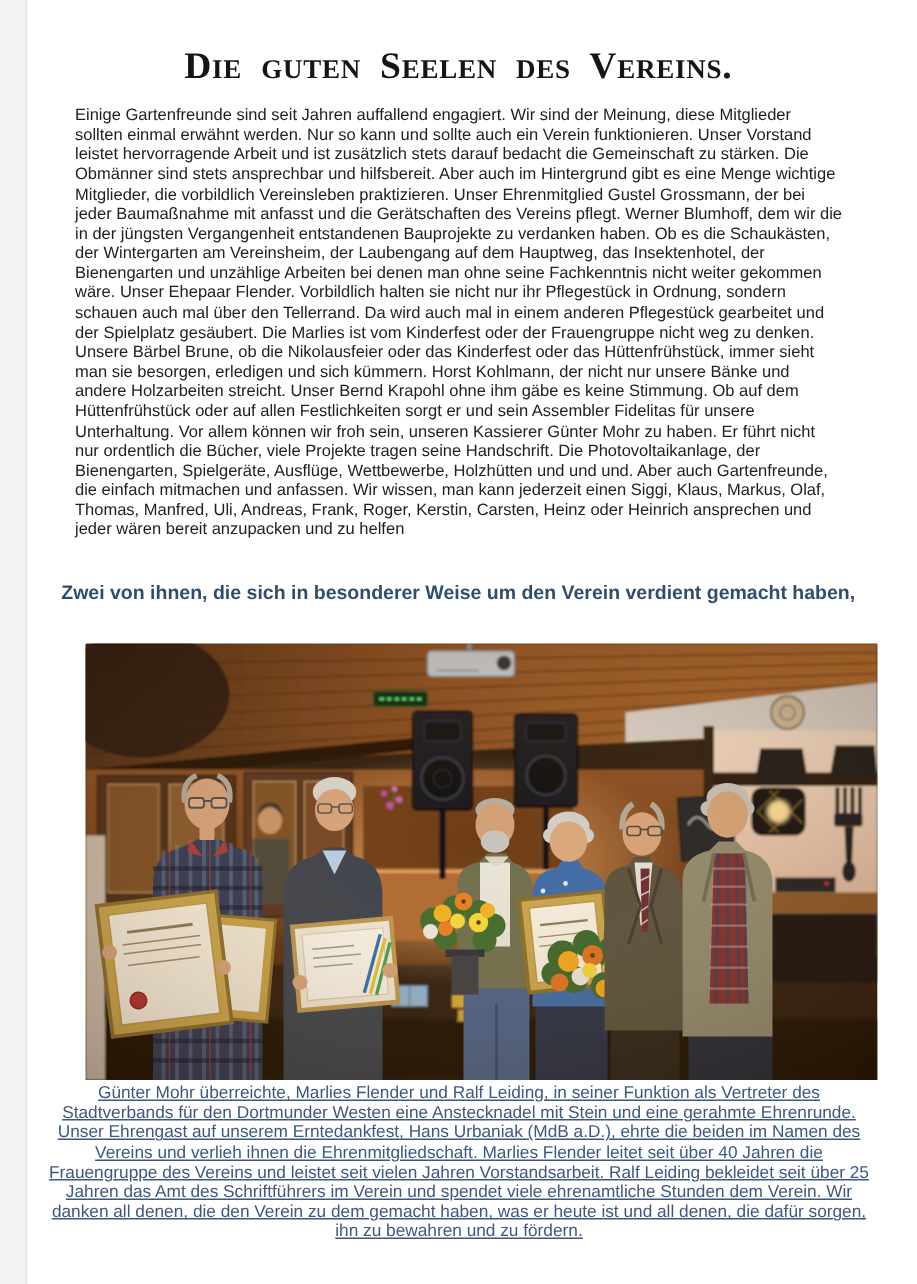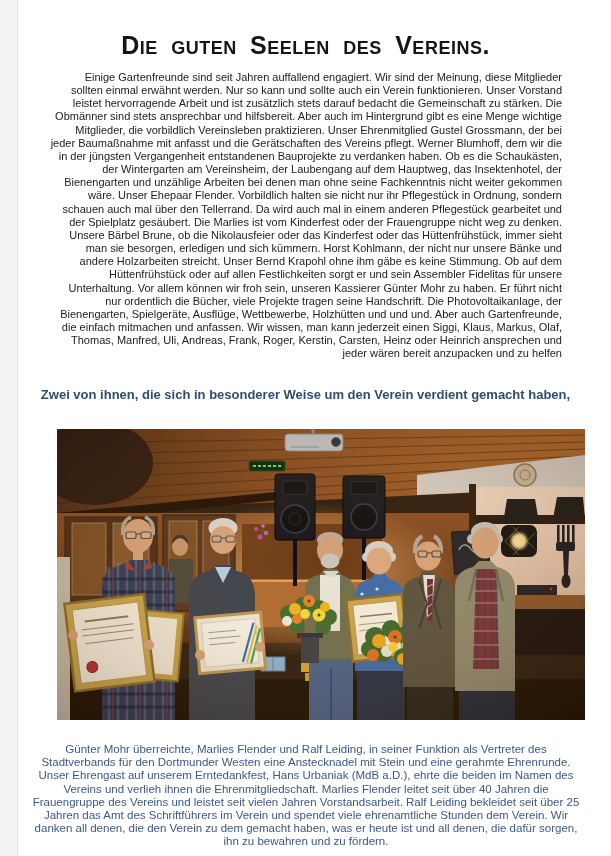--- a/index.html
+++ b/index.html
@@ -4,36 +4,36 @@
 <style>
   html,body{margin:0;padding:0;}
   body{
     width:611px;height:856px;background:#ffffff;position:relative;overflow:hidden;
     font-family:"Liberation Sans", sans-serif;
   }
   .scan-edge{position:absolute;left:0;top:0;width:17px;height:100%;
     background:#f3f3f5;border-right:1px solid #e2e2e6;}
   .page-title{
     position:absolute;top:14px;left:0;right:0;text-align:center;
-    font-family:Liberation Sans, sans-serif;font-weight:bold;font-size:25px;
+    font-family:Liberation Serif, serif;font-weight:bold;font-size:25px;
     font-variant:small-caps;letter-spacing:0.5px;word-spacing:6px;color:#151515;
   }
   .intro{
     position:absolute;top:71px;left:50px;width:512px;margin:0;
-    font-size:11px;line-height:13.15px;text-align:right;color:#212121;
+    font-size:11px;line-height:13.15px;text-align:left;color:#212121;
   }
   .honor-heading{
     position:absolute;top:368px;left:0;right:0;text-align:center;
     font-weight:bold;font-size:13px;line-height:16.5px;color:#2f4e6d;margin-top:19px;
   }
   figure.photo{position:absolute;top:429px;left:57px;width:528px;height:291px;margin:0;}
   figure.photo svg{display:block;width:528px;height:291px;}
   .caption{
-    position:absolute;top:743px;left:28px;width:556px;margin:0;
-    font-size:11.5px;line-height:13.2px;text-align:center;color:#3d5880;
+    position:absolute;top:723px;left:28px;width:556px;margin:0;
+    font-size:11.5px;line-height:13.2px;text-align:center;color:#3d5880;text-decoration:underline;
   }
 </style>
 </head>
 <body>
 
 <div class="scan-edge"></div>
 
 <h1 class="page-title">Die guten Seelen des Vereins.</h1>
 
 <p class="intro">Einige Gartenfreunde sind seit Jahren auffallend engagiert. Wir sind der Meinung, diese Mitglieder sollten einmal erwähnt werden. Nur so kann und sollte auch ein Verein funktionieren. Unser Vorstand leistet hervorragende Arbeit und ist zusätzlich stets darauf bedacht die Gemeinschaft zu stärken. Die Obmänner sind stets ansprechbar und hilfsbereit. Aber auch im Hintergrund gibt es eine Menge wichtige Mitglieder, die vorbildlich Vereinsleben praktizieren. Unser Ehrenmitglied Gustel Grossmann, der bei jeder Baumaßnahme mit anfasst und die Gerätschaften des Vereins pflegt. Werner Blumhoff, dem wir die in der jüngsten Vergangenheit entstandenen Bauprojekte zu verdanken haben. Ob es die Schaukästen, der Wintergarten am Vereinsheim, der Laubengang auf dem Hauptweg, das Insektenhotel, der Bienengarten und unzählige Arbeiten bei denen man ohne seine Fachkenntnis nicht weiter gekommen wäre. Unser Ehepaar Flender. Vorbildlich halten sie nicht nur ihr Pflegestück in Ordnung, sondern schauen auch mal über den Tellerrand. Da wird auch mal in einem anderen Pflegestück gearbeitet und der Spielplatz gesäubert. Die Marlies ist vom Kinderfest oder der Frauengruppe nicht weg zu denken. Unsere Bärbel Brune, ob die Nikolausfeier oder das Kinderfest oder das Hüttenfrühstück, immer sieht man sie besorgen, erledigen und sich kümmern. Horst Kohlmann, der nicht nur unsere Bänke und andere Holzarbeiten streicht. Unser Bernd Krapohl ohne ihm gäbe es keine Stimmung. Ob auf dem Hüttenfrühstück oder auf allen Festlichkeiten sorgt er und sein Assembler Fidelitas für unsere Unterhaltung. Vor allem können wir froh sein, unseren Kassierer Günter Mohr zu haben. Er führt nicht nur ordentlich die Bücher, viele Projekte tragen seine Handschrift. Die Photovoltaikanlage, der Bienengarten, Spielgeräte, Ausflüge, Wettbewerbe, Holzhütten und und und. Aber auch Gartenfreunde, die einfach mitmachen und anfassen. Wir wissen, man kann jederzeit einen Siggi, Klaus, Markus, Olaf, Thomas, Manfred, Uli, Andreas, Frank, Roger, Kerstin, Carsten, Heinz oder Heinrich ansprechen und jeder wären bereit anzupacken und zu helfen</p>

